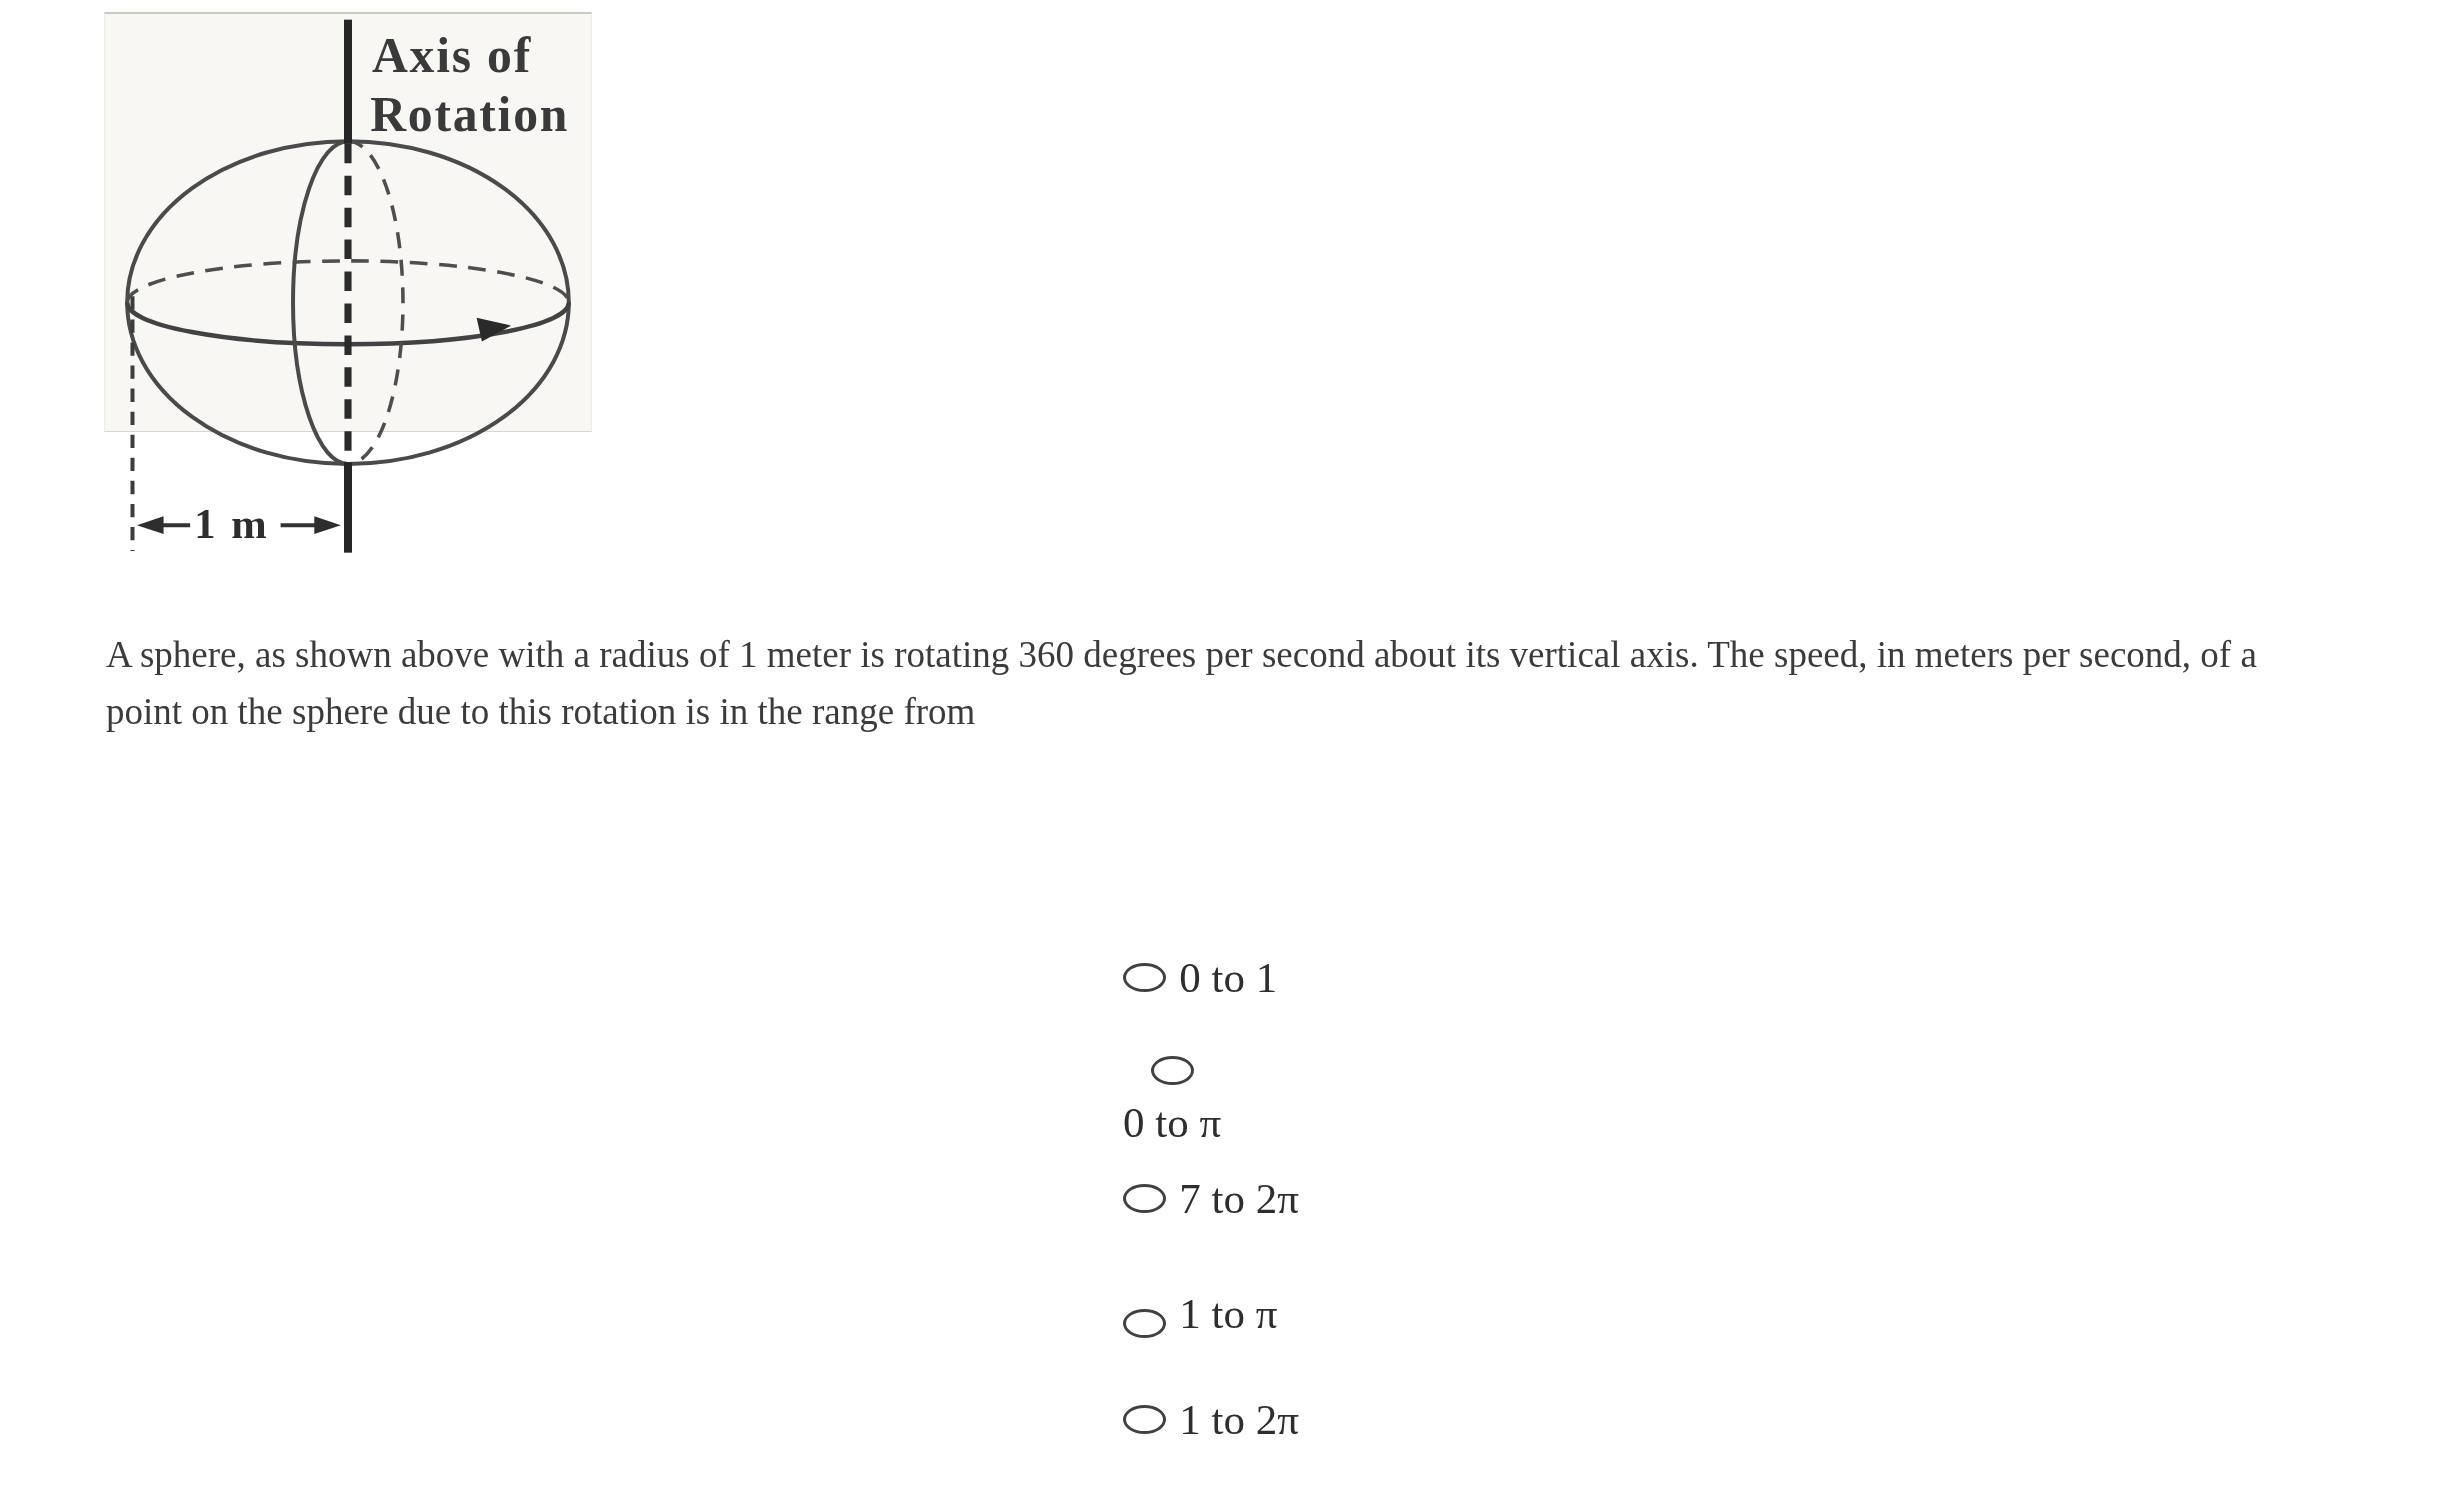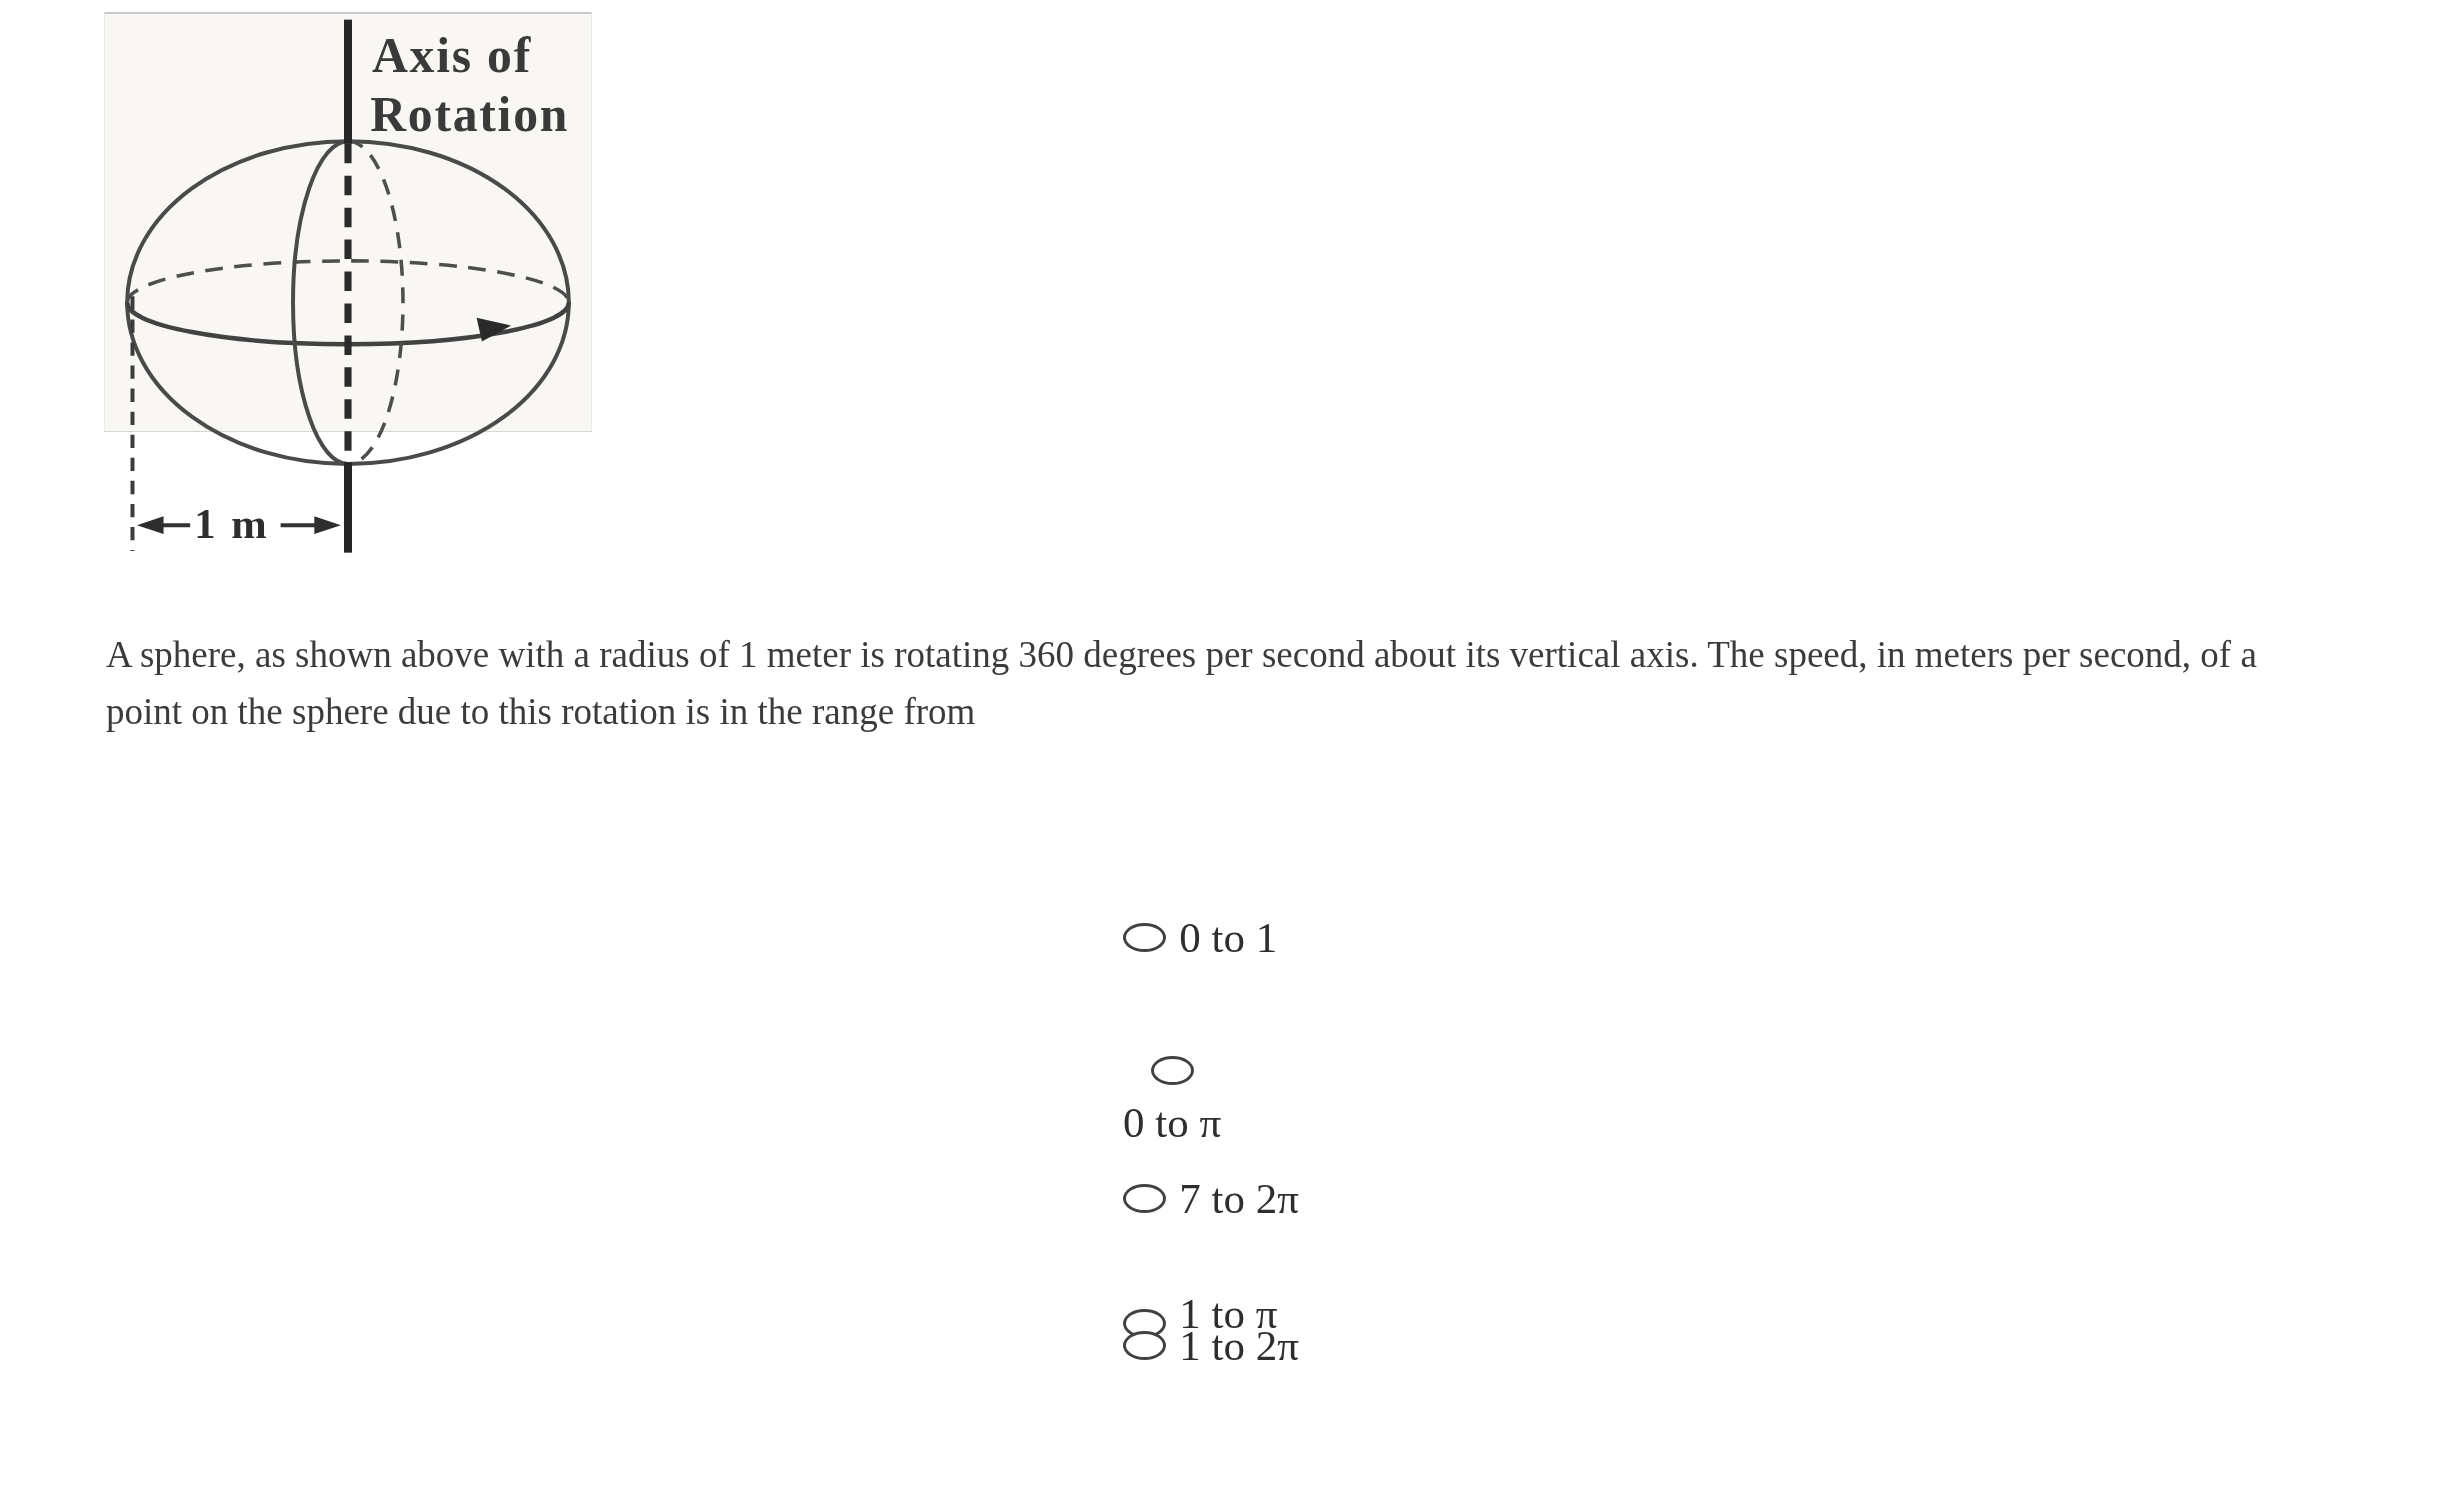--- a/index.html
+++ b/index.html
@@ -55,25 +55,25 @@
 
   
   .option-row {
     position: absolute;
     left: 1123px;
     height: 59px;
     display: flex;
     align-items: center;
     gap: 13.3px;
   }
-  .option-row.opt0 { top: 908px; }
+  .option-row.opt0 { top: 948px; }
   .option-row.opt1 { top: 1056px; flex-direction: column; }
   .option-row.opt2 { top: 1169px; }
   .option-row.opt3 { top: 1279px; align-items: flex-end; }
-  .option-row.opt4 { top: 1316px; align-items: center; }
+  .option-row.opt4 { top: 1390px; align-items: center; }
   .radio-oval {
     width: 43px;
     height: 29px;
     border: 3.5px solid #414141;
     border-radius: 50%;
     box-sizing: border-box;
     background: #ffffff;
     flex: 0 0 auto;
     cursor: pointer;
   }

